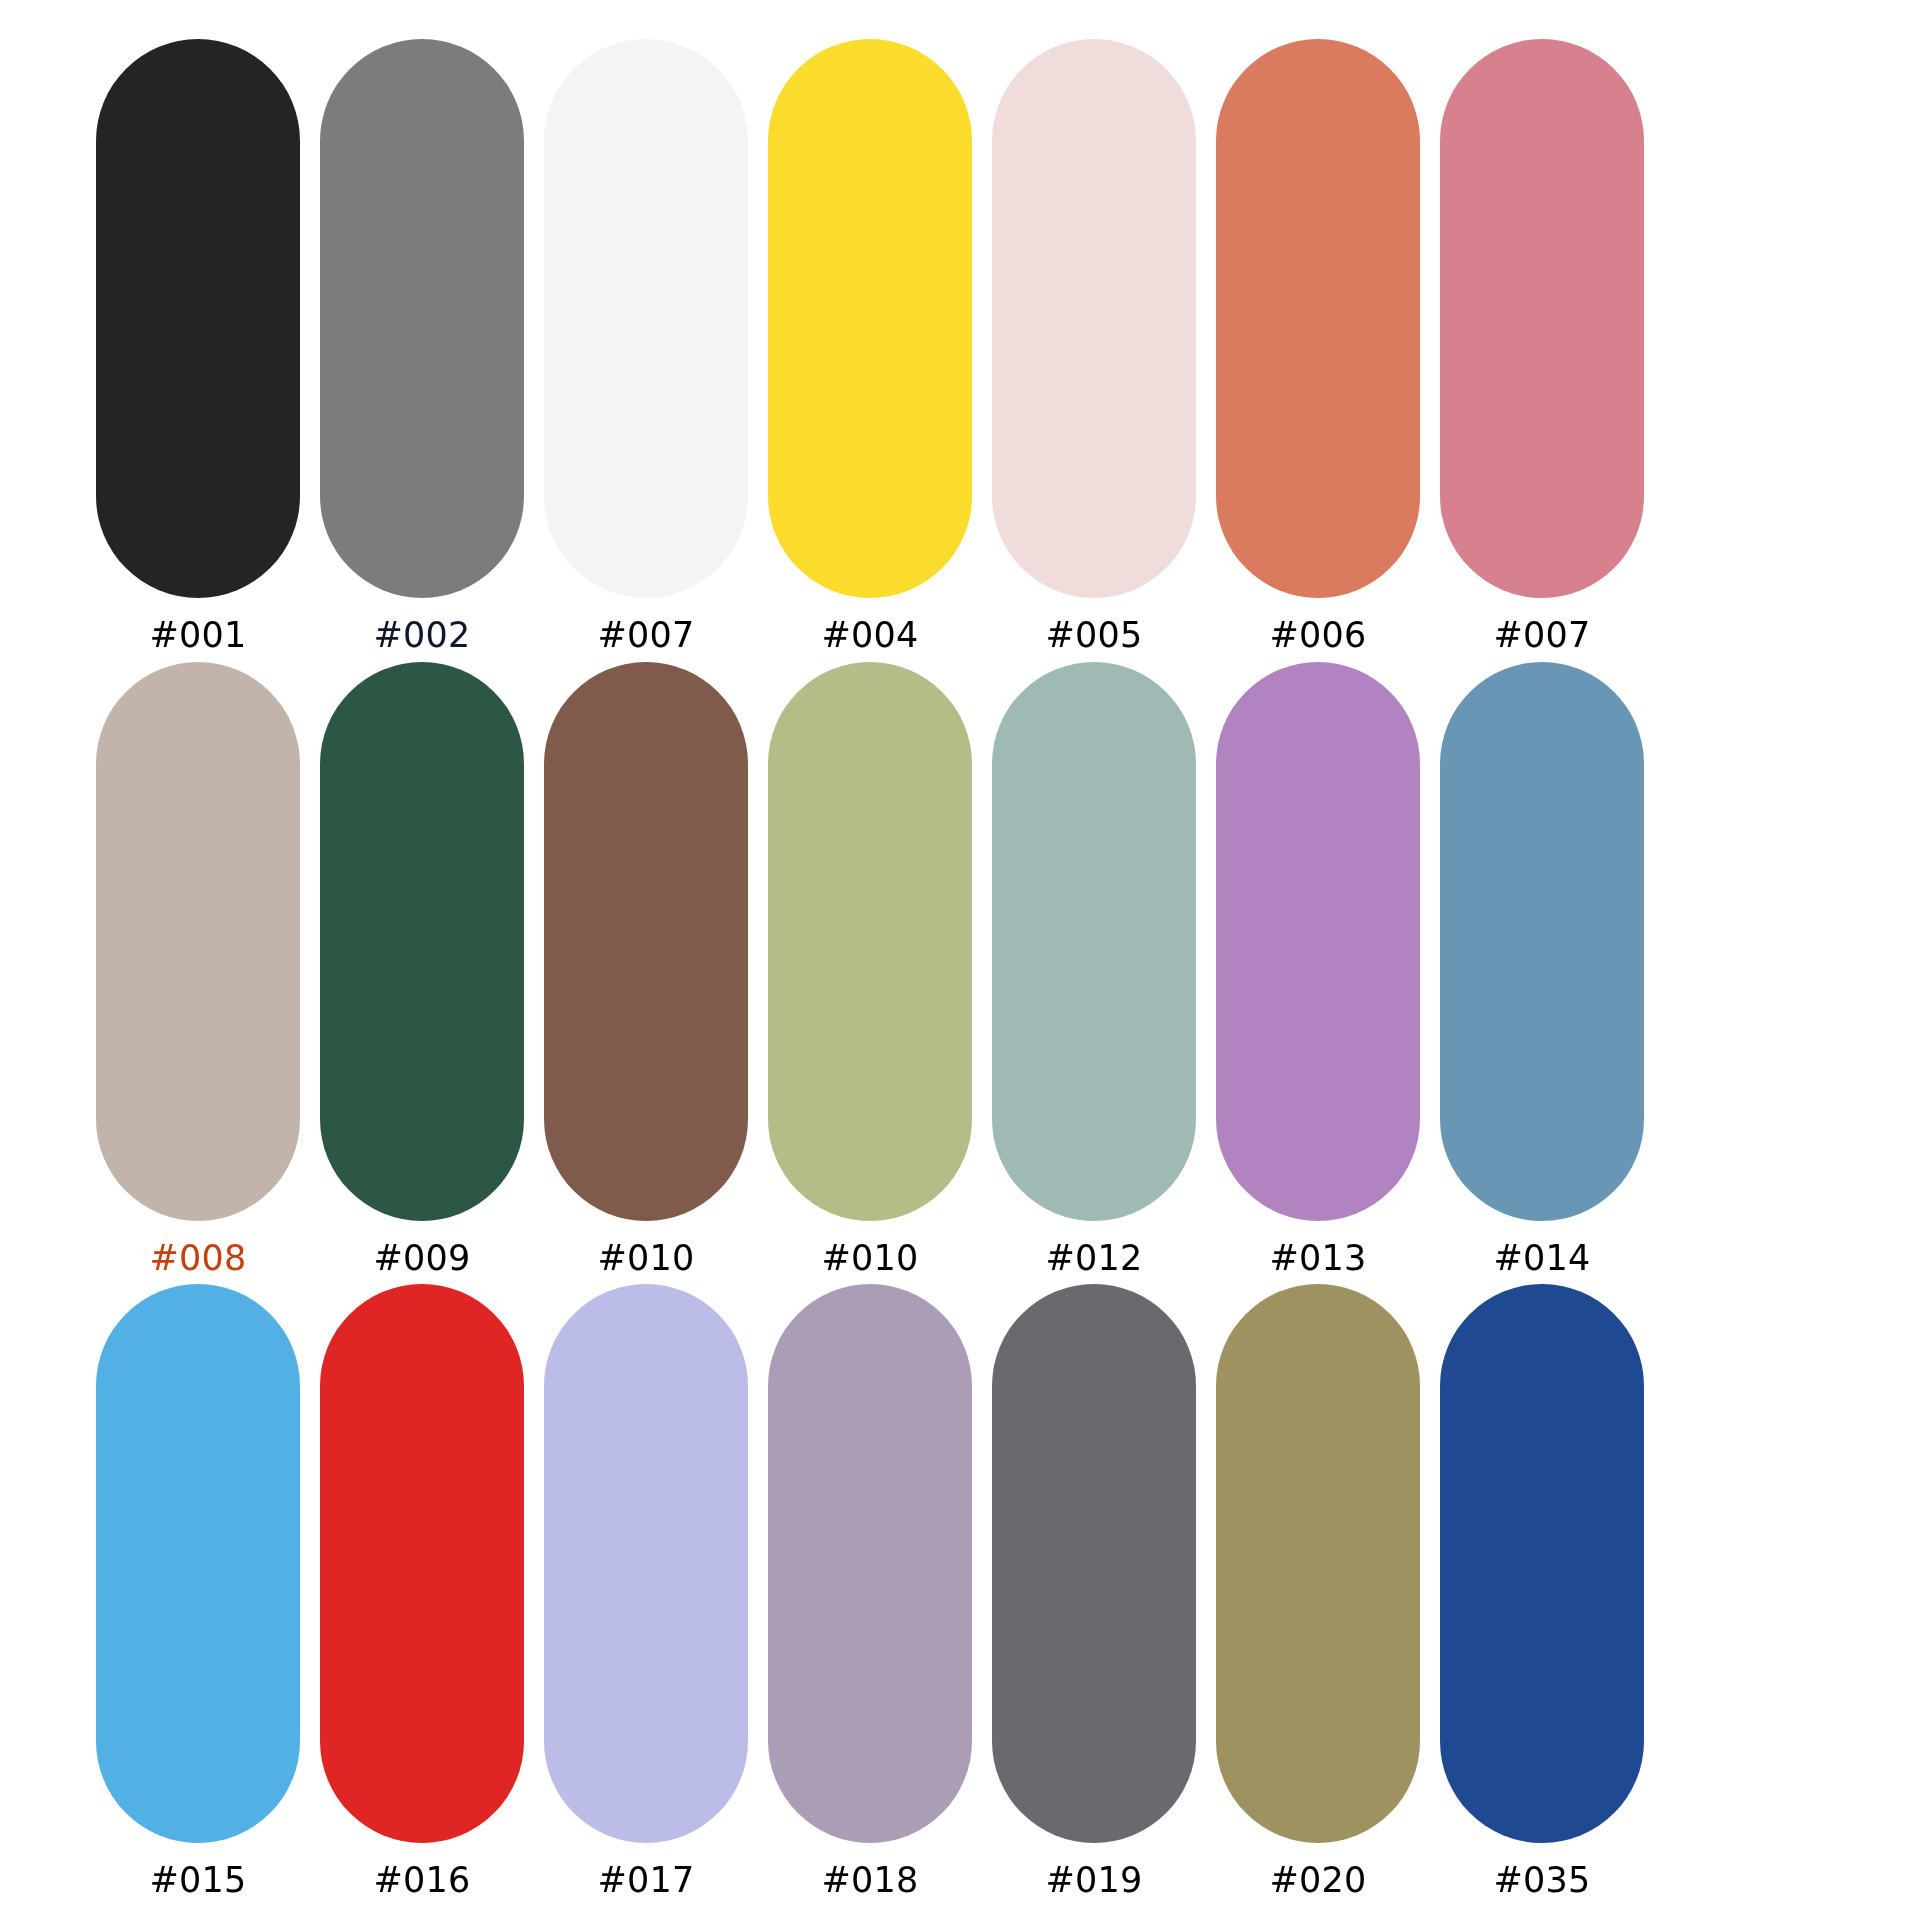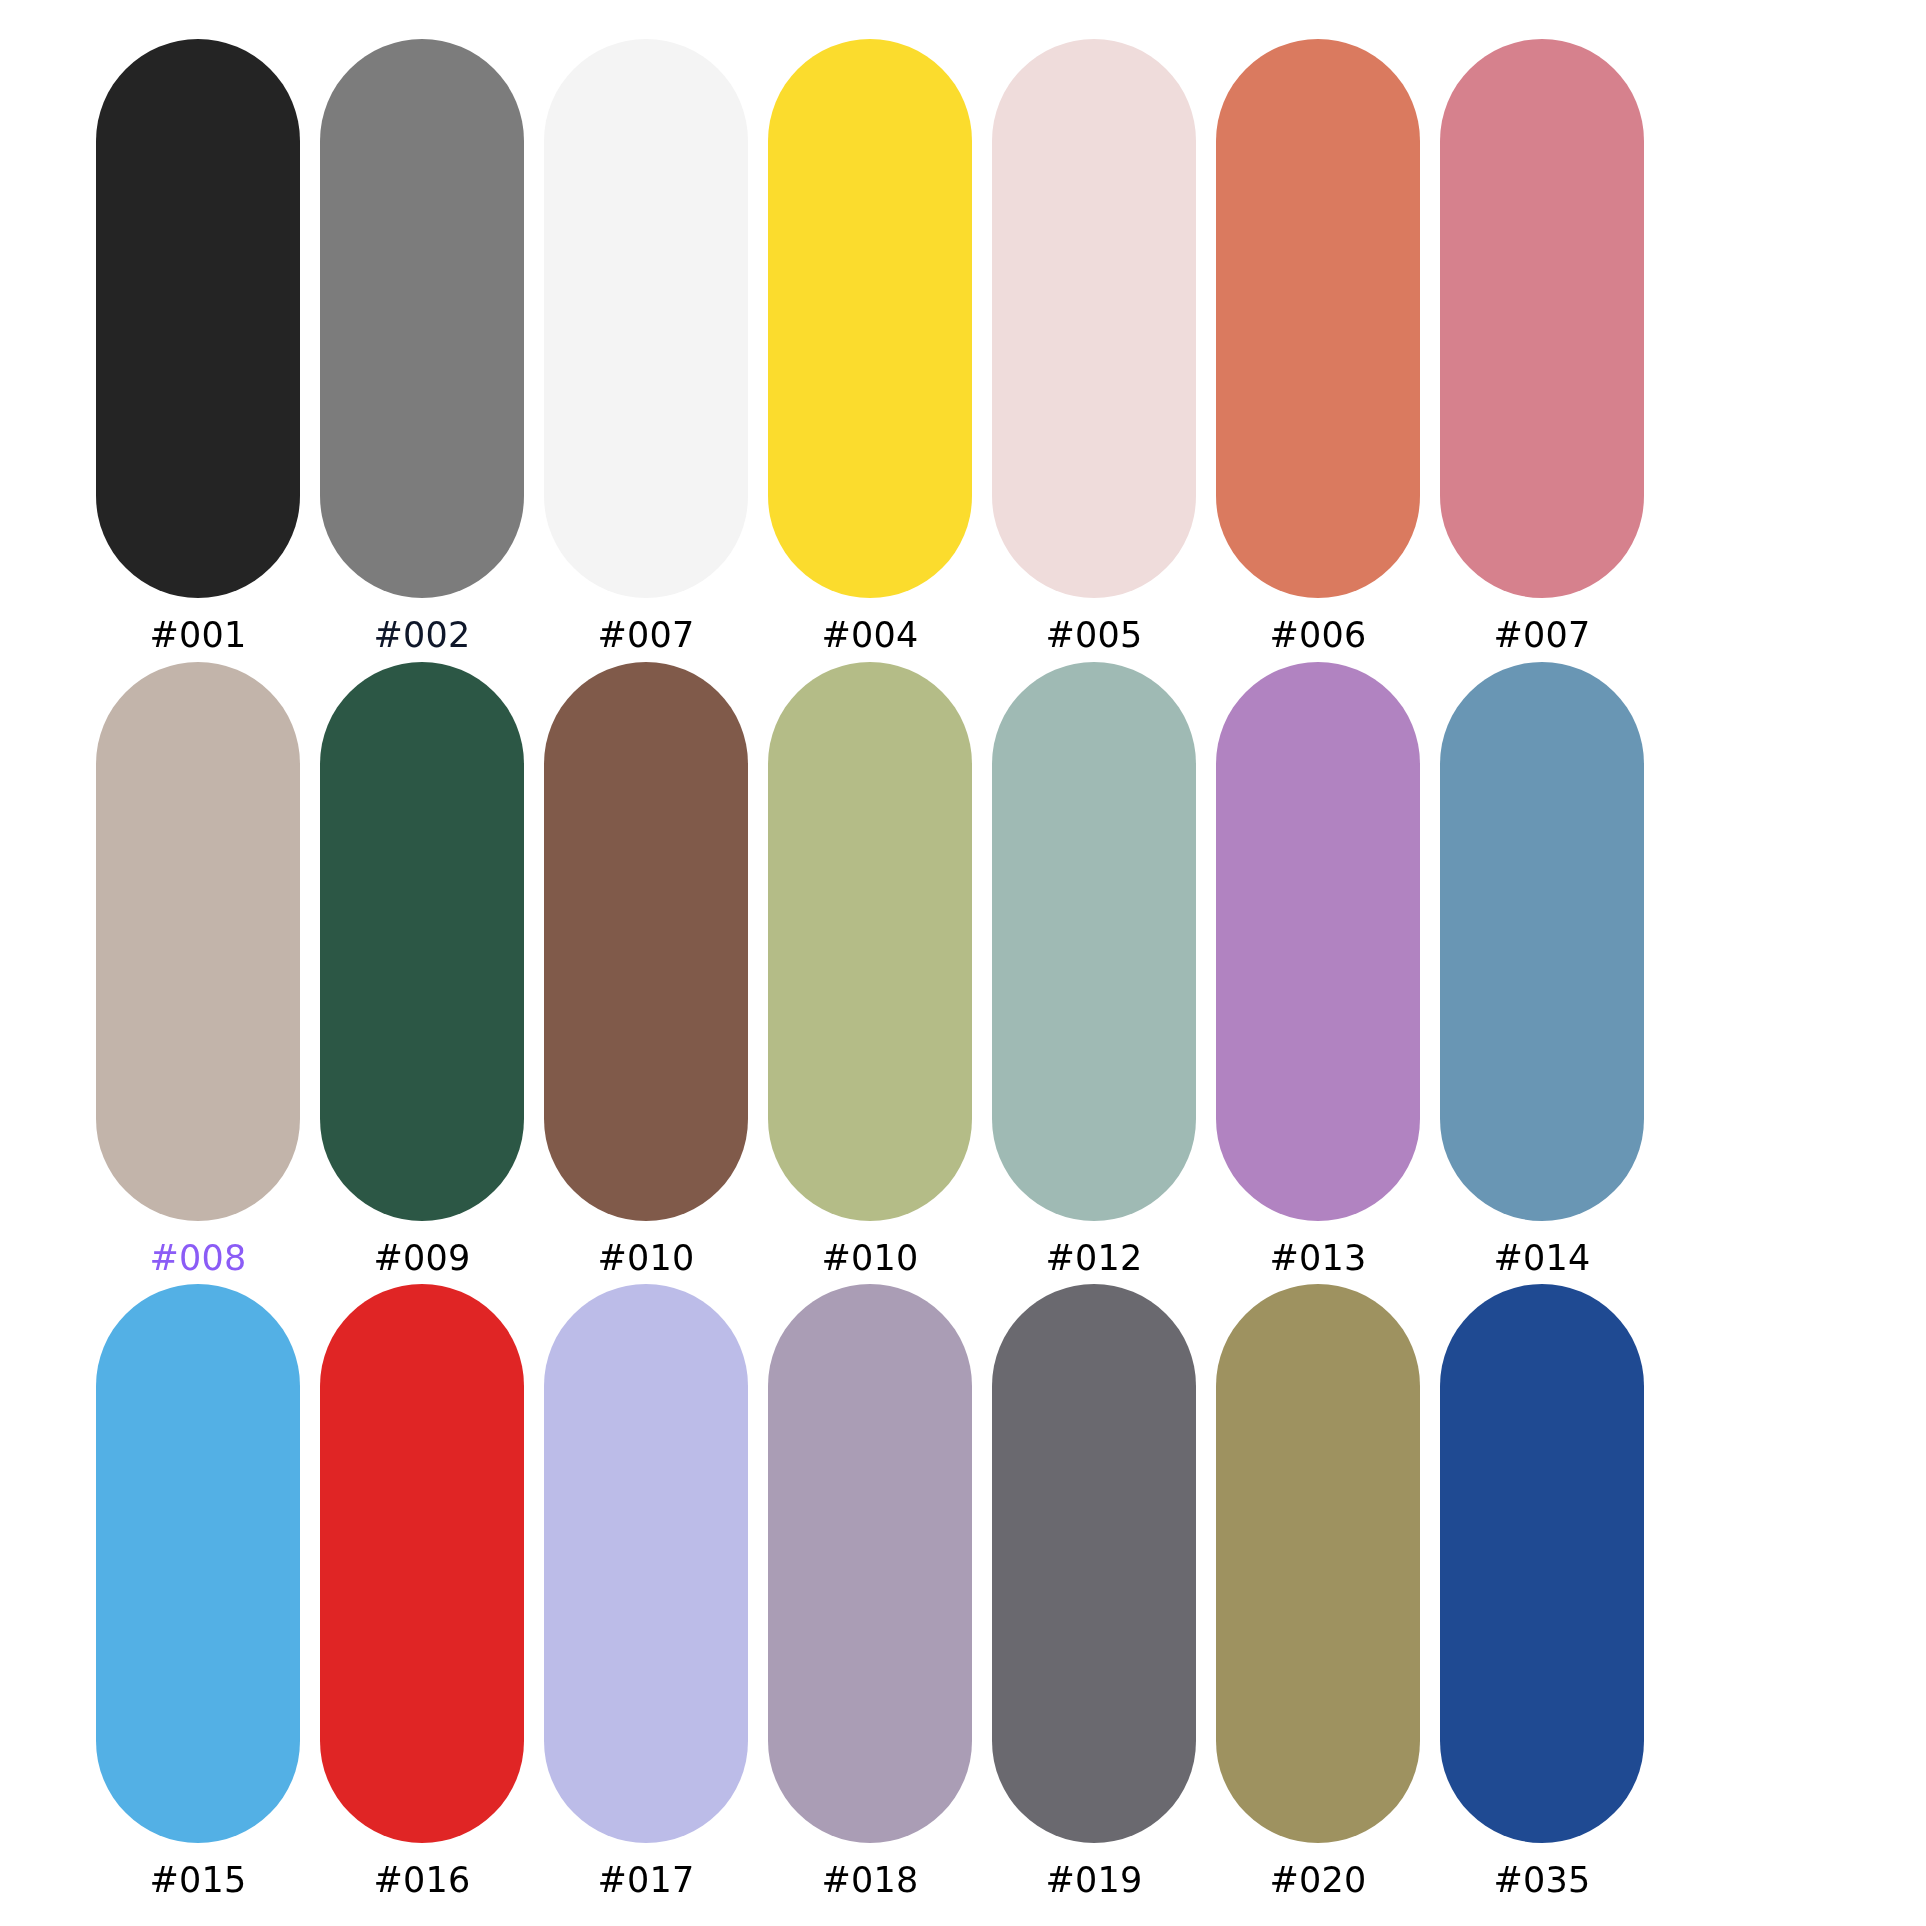--- a/index.html
+++ b/index.html
@@ -90,21 +90,21 @@
         <div class="swatch-label" style="color: rgb(0, 0, 0);">#006</div>
       </div>
       <div class="swatch-cell">
         <div class="swatch-chip" style="background-color: rgb(214, 129, 141);"></div>
         <div class="swatch-label" style="color: rgb(0, 0, 0);">#007</div>
       </div>
     </div>
     <div class="swatch-row">
       <div class="swatch-cell">
         <div class="swatch-chip" style="background-color: rgb(194, 180, 170);"></div>
-        <div class="swatch-label" style="color: #8b5cf6;">#008</div>
+        <div class="swatch-label" style="color: #c2410c;">#008</div>
       </div>
       <div class="swatch-cell">
         <div class="swatch-chip" style="background-color: rgb(44, 87, 69);"></div>
         <div class="swatch-label" style="color: rgb(0, 0, 0);">#009</div>
       </div>
       <div class="swatch-cell">
         <div class="swatch-chip" style="background-color: rgb(128, 90, 74);"></div>
         <div class="swatch-label" style="color: rgb(0, 0, 0);">#010</div>
       </div>
       <div class="swatch-cell">

